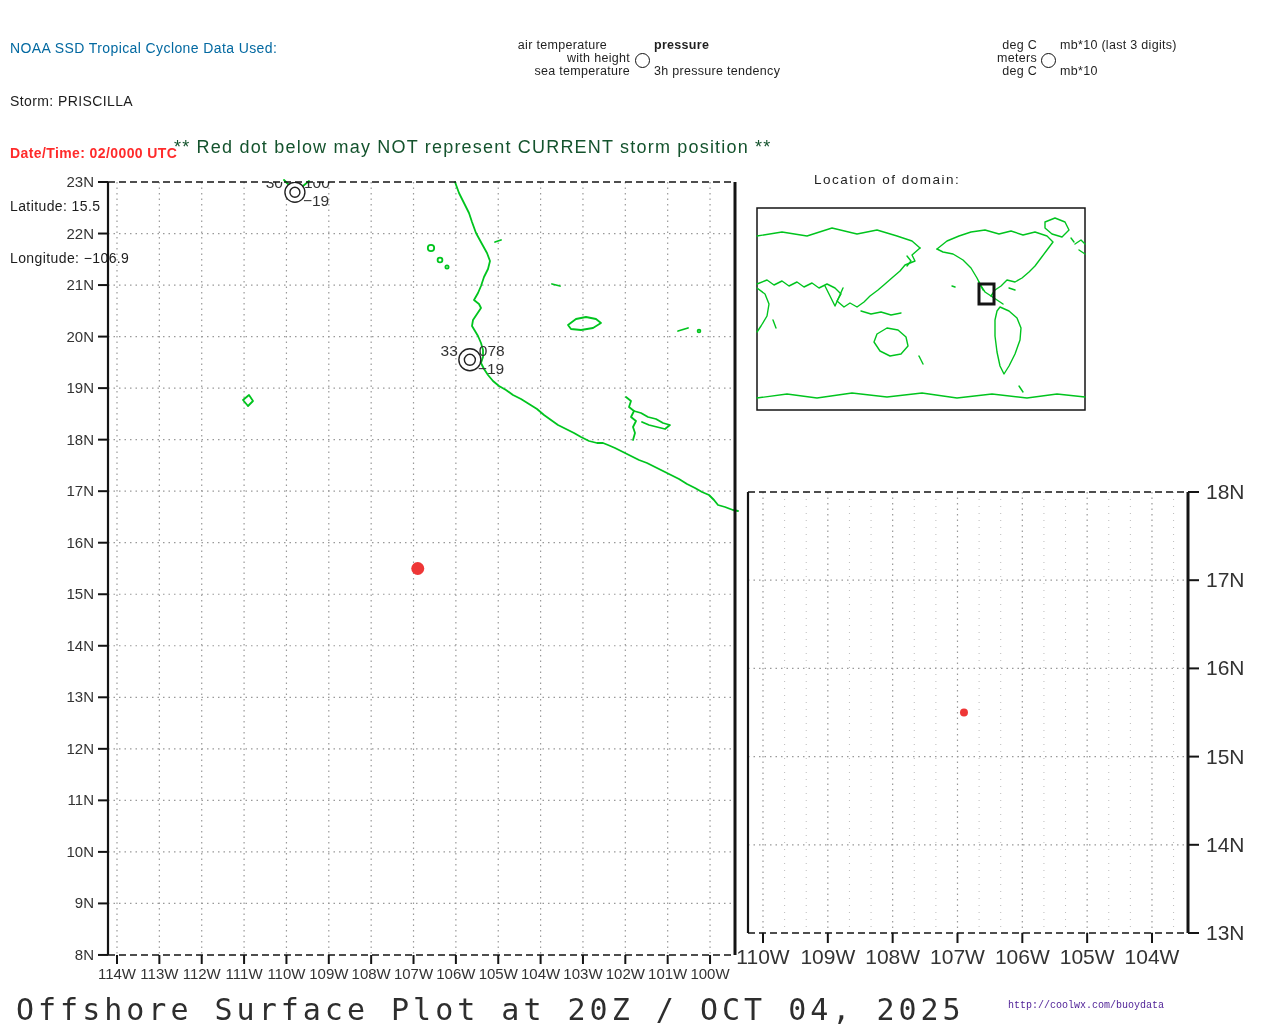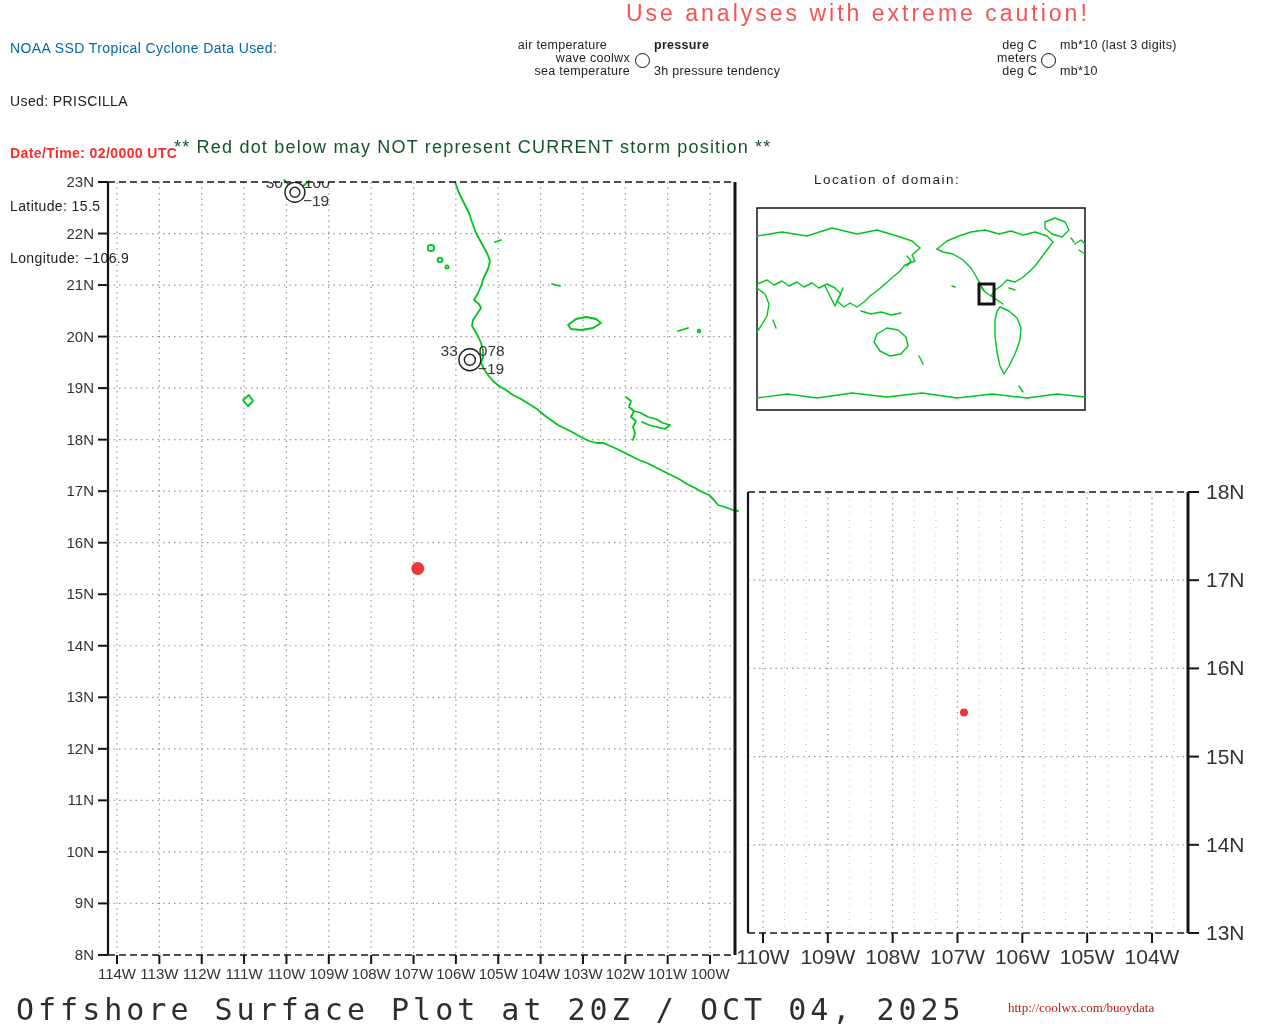--- a/index.html
+++ b/index.html
@@ -13,41 +13,40 @@
   
   #caution{left:626px;top:0px;font-size:23px;letter-spacing:3px;color:#f75353;}
   
   .leg{font-size:12.5px;color:#1f1f1f;letter-spacing:.3px;}
   .ra{text-align:right;}
   .legcirc{width:13px;height:13px;border:1.6px solid #111;border-radius:50%;}
   #warn{left:174px;top:137px;font-size:18px;letter-spacing:1.2px;color:#14532d;}
   #insettitle{left:814px;top:172px;font-size:13.5px;letter-spacing:1.5px;color:#1f1f1f;}
   #ftitle{left:16px;top:992px;font-size:30px;letter-spacing:4px;color:#2e2e2e;
           font-family:"DejaVu Sans Mono",monospace;font-weight:400;white-space:nowrap;}
-  #furl{left:1008px;top:1000px;font-size:13px;color:#b91c1c;font-family:Liberation Serif, serif;
+  #furl{left:1008px;top:1000px;font-size:10px;color:#4c1d95;font-family:Liberation Mono, monospace;
         text-decoration:none;}
   svg text{font-family:"Liberation Sans",sans-serif;}
 </style>
 </head>
 <body>
 
 <div id="page">
 
   <div class="abs" id="hdr">
     <div class="red">NOAA SSD Tropical Cyclone Data Used:</div>
-    <div>Used: PRISCILLA</div>
+    <div>Storm: PRISCILLA</div>
     <div class="redbold">Date/Time: 02/0000 UTC</div>
     <div>Latitude: 15.5</div>
     <div>Longitude: −106.9</div>
   </div>
 
-  <div class="abs" id="caution">Use analyses with extreme caution!</div>
 
   <div class="abs leg ra" style="left:495px;top:38px;width:135px;text-align:center;">air temperature</div>
-  <div class="abs leg ra" style="left:495px;top:51px;width:135px;">wave coolwx</div>
+  <div class="abs leg ra" style="left:495px;top:51px;width:135px;">with height</div>
   <div class="abs leg ra" style="left:495px;top:64px;width:135px;">sea temperature</div>
   <div class="abs legcirc" style="left:635px;top:53px;"></div>
   <div class="abs leg" style="left:654px;top:38px;font-weight:bold;">pressure</div>
   <div class="abs leg" style="left:654px;top:64px;">3h pressure tendency</div>
 
   <div class="abs leg ra" style="left:950px;top:38px;width:87px;">deg C</div>
   <div class="abs leg ra" style="left:950px;top:51px;width:87px;">meters</div>
   <div class="abs leg ra" style="left:950px;top:64px;width:87px;">deg C</div>
   <div class="abs legcirc" style="left:1041px;top:53px;"></div>
   <div class="abs leg" style="left:1060px;top:38px;">mb*10 (last 3 digits)</div>

